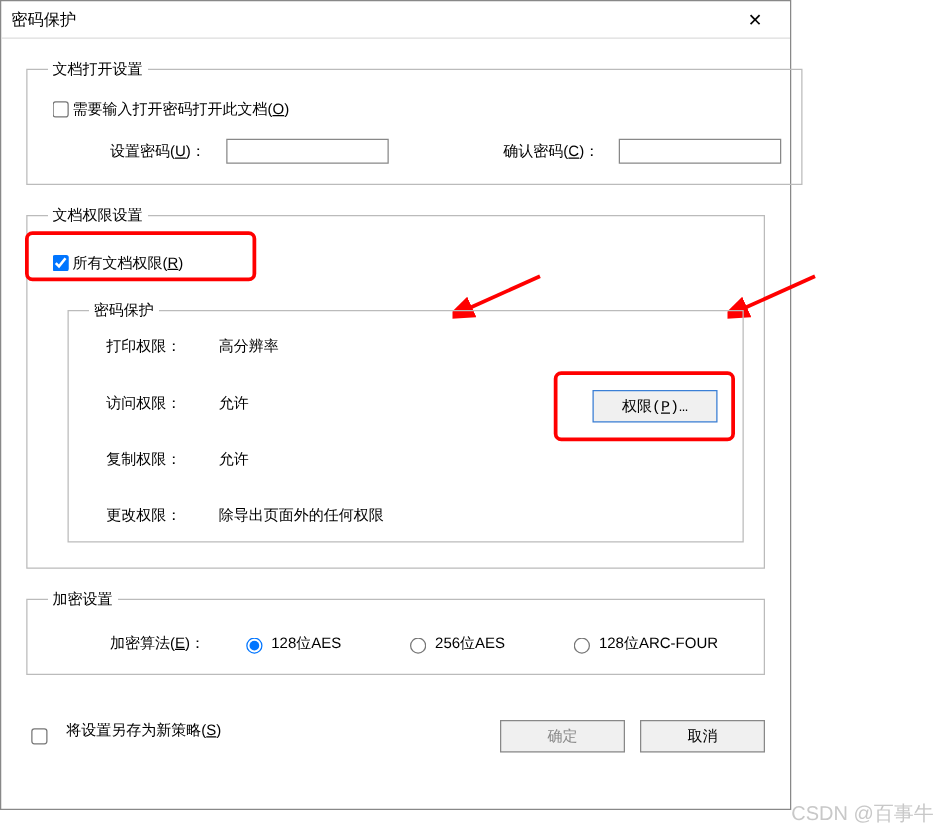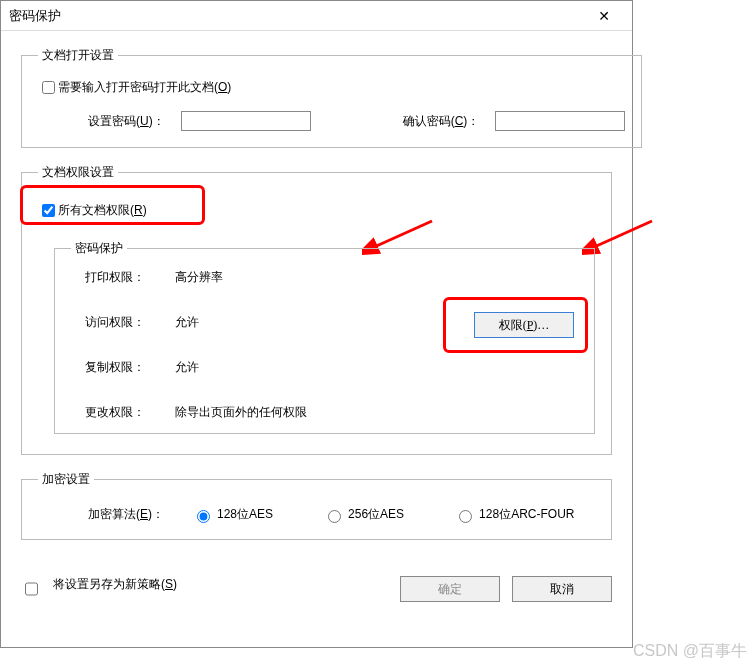--- a/index.html
+++ b/index.html
@@ -77,21 +77,21 @@
     right: 20px;
     top: 55px;
   }
   .btn {
     border: 1px solid #888;
     background: #f0f0f0;
     height: 26px;
     min-width: 100px;
     padding: 0 12px;
     font-size: 12px;
-    font-family: Liberation Serif, serif;
+    font-family: Liberation Mono, monospace;
   }
   .btn.primary { border: 1px solid #3a7fd6; }
   .enc-row { display:flex; align-items:center; padding-left:50px; gap:6px; margin-top:4px;}
   .radio-group { display:flex; gap:50px; margin-left:12px;justify-content:space-between; }
   .radio-item { display:flex; align-items:center; gap:4px; }
   .bottom-bar {
     display:flex; 
     padding: 10px 20px 0 20px;
     gap: 12px;
   }

